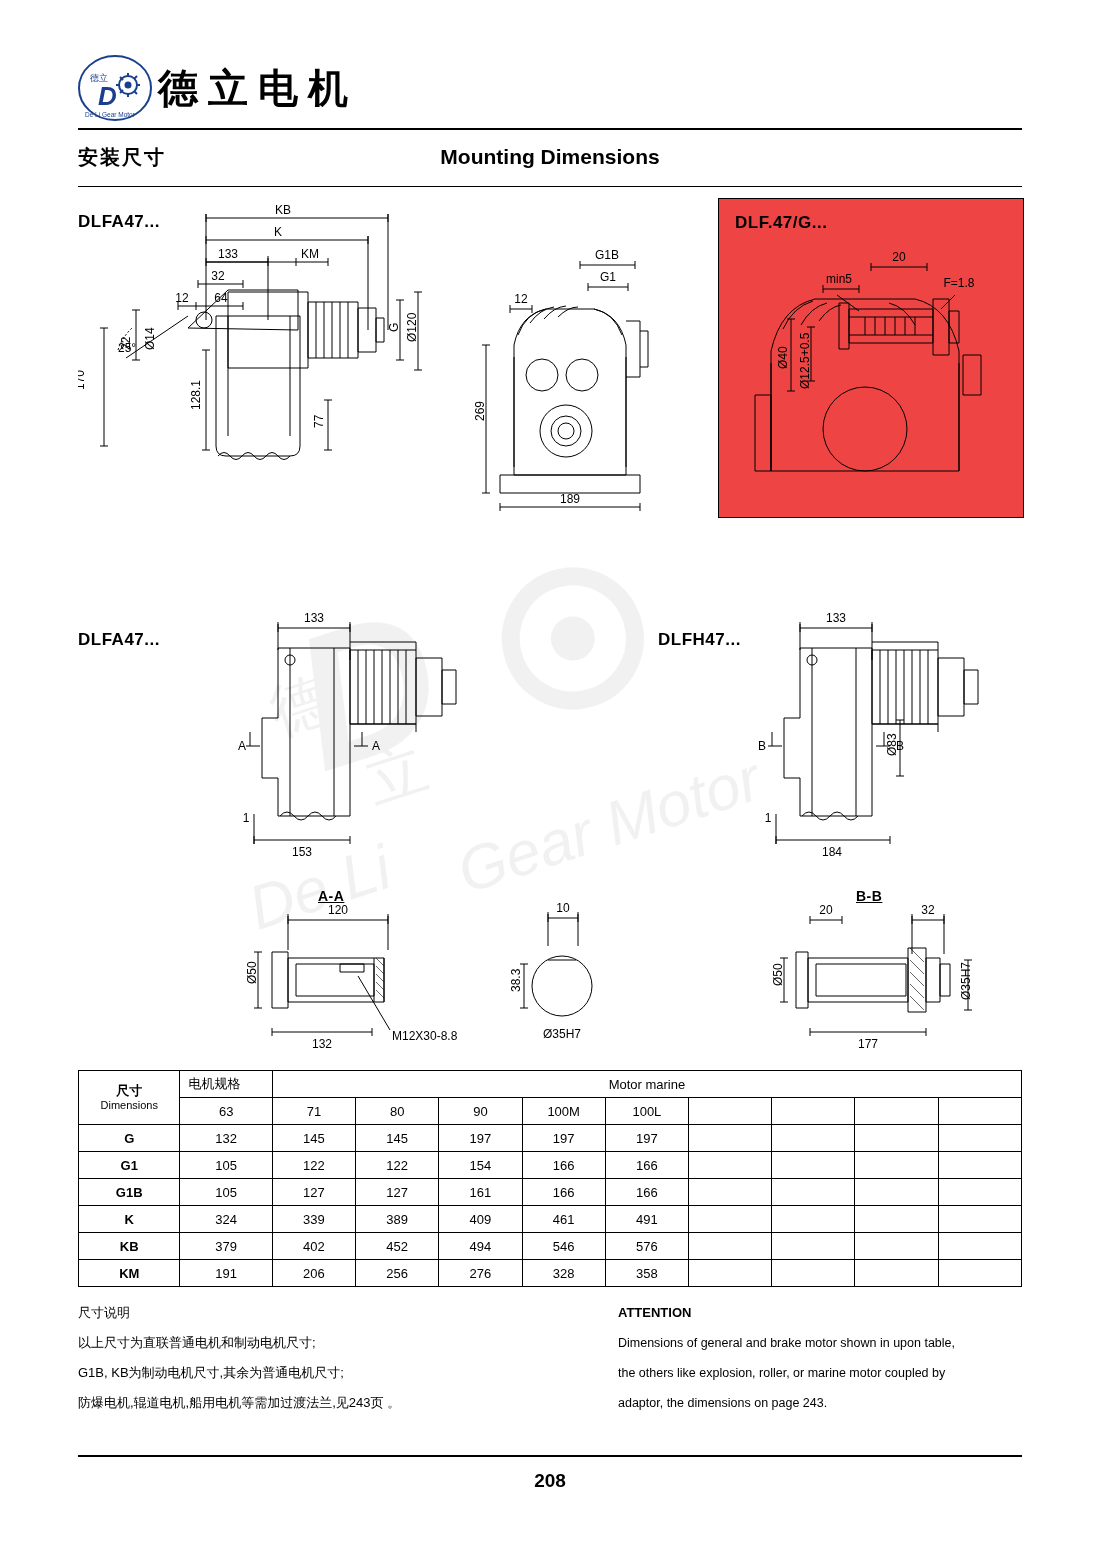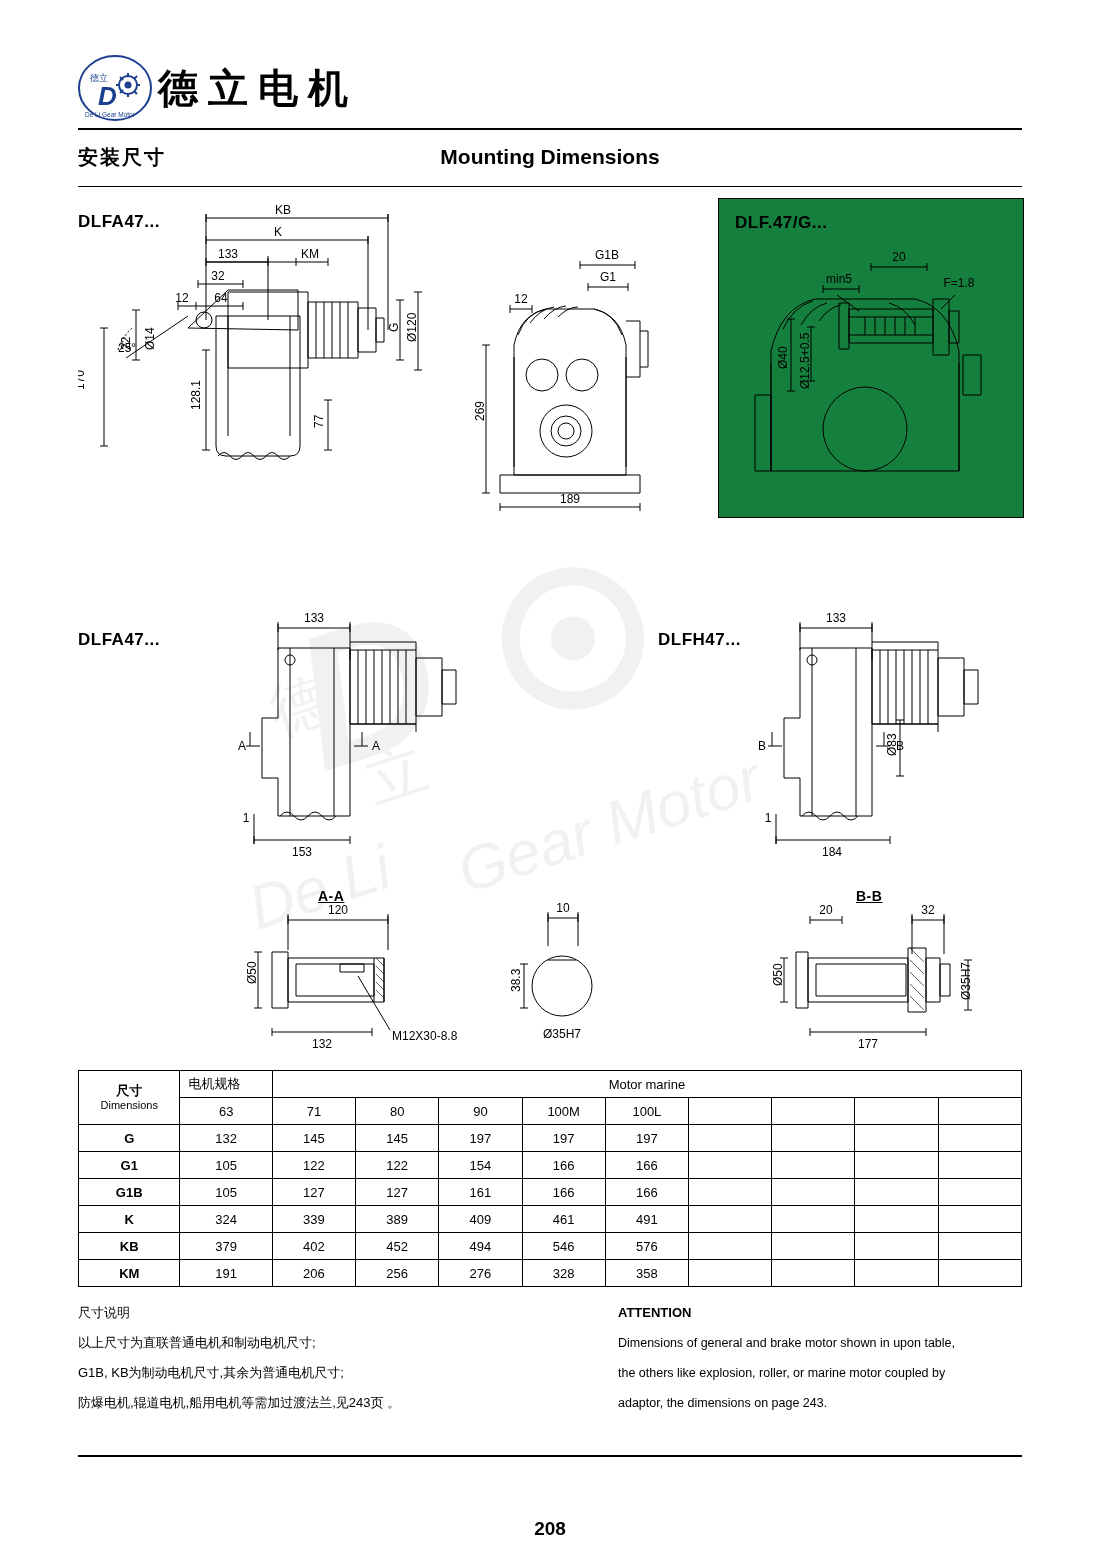--- a/index.html
+++ b/index.html
@@ -55,21 +55,21 @@
   }
 
   
   .dwg{position:absolute;}
   .label-title{
     font-size:17px;font-weight:bold;letter-spacing:.5px;
     font-family:"Liberation Sans", sans-serif;
   }
   .dim{font-size:12px;font-family:"Liberation Sans", sans-serif;}
   .boxed{
-    position:absolute;border:1px solid #000;background:#15803d;
+    position:absolute;border:1px solid #000;background:#ef4444;
   }
 
   
   .tbl{
     position:absolute;left:78px;top:1070px;width:944px;
     border-collapse:collapse;font-size:13px;
   }
   .tbl td,.tbl th{
     border:1px solid #000;height:26px;text-align:center;vertical-align:middle;
     font-weight:normal;padding:0;
@@ -80,21 +80,21 @@
   .dimcell{font-size:11px;line-height:1.15;}
   .dimcell b{font-size:13px;display:block;}
 
   
   .notes{position:absolute;left:78px;top:1298px;width:470px;font-size:13px;line-height:30px;}
   .notes .h{font-weight:normal;}
   .attention{position:absolute;left:618px;top:1298px;width:410px;font-size:12.5px;line-height:30px;}
   .attention .h{font-weight:bold;font-size:13px;}
 
   .footrule{position:absolute;left:78px;top:1455px;width:944px;height:2px;background:#000;}
-  .pageno{position:absolute;left:0;top:1470px;width:1100px;text-align:center;font-size:19px;font-weight:bold;margin-top:48px;}
+  .pageno{position:absolute;left:0;top:1470px;width:1100px;text-align:center;font-size:19px;font-weight:bold;}
   svg text{font-family:"Liberation Sans", sans-serif;}
 </style>
 </head>
 <body>
 
 <div class="page">
 
   <div class="masthead">
     <div class="logo">
       <svg width="74" height="66" viewBox="0 0 74 66">

